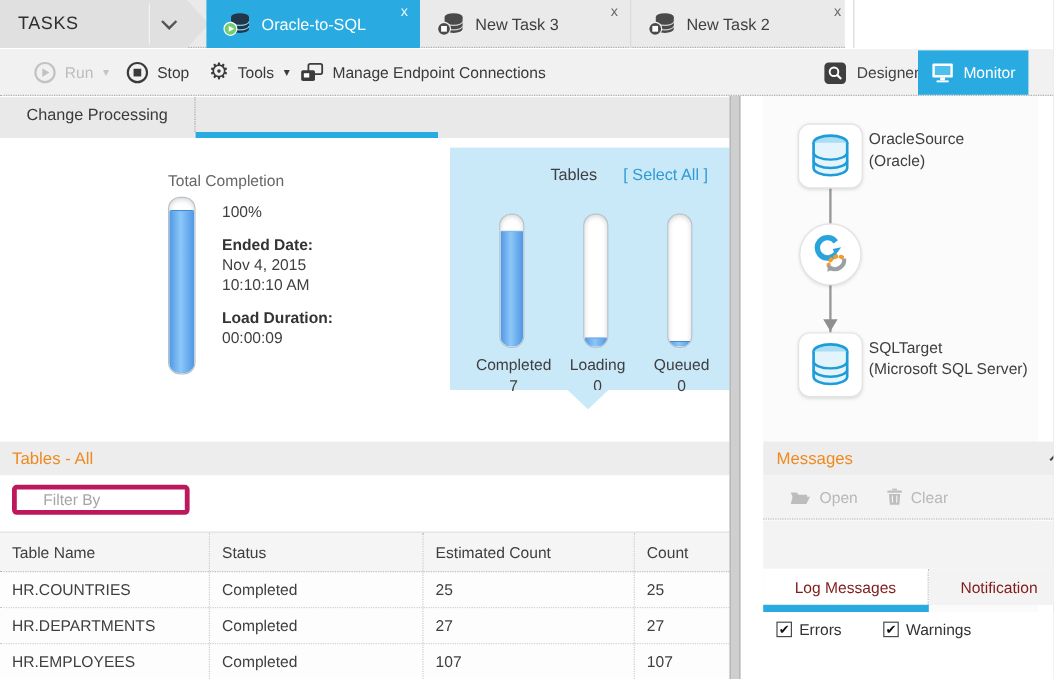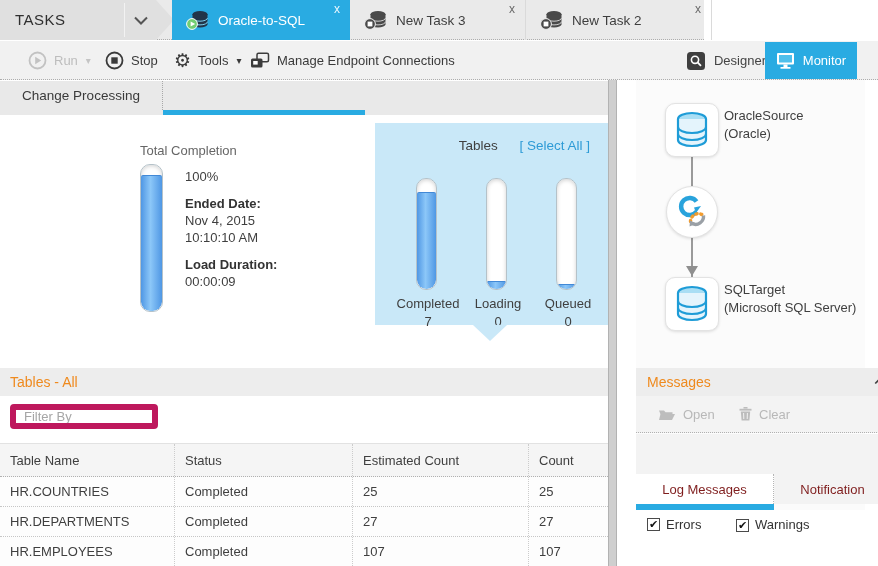--- a/index.html
+++ b/index.html
@@ -76,21 +76,21 @@
   .gcol .tube { left:23px; top:0; width:21px; height:112px; position:absolute; }
   .gc-0 { left:18px; top:55px; }
   .gc-1 { left:88px; top:55px; }
   .gc-2 { left:158px; top:55px; }
   .glabel { position:absolute; top:118px; width:70px; color:#3f3f3f; }
   .gvalue { position:absolute; top:136px; width:70px; color:#3f3f3f; }
   
   .tables-head { position:absolute; left:0; top:253px; width:608px; height:28px; background:#ededed; }
   .tables-head .t { position:absolute; left:10px; top:6px; font-size:14px; color:#ef8a1e; }
   .filter-input { position:absolute; left:10px; top:289px; width:148px; height:25px;
-    border:6px solid #be185d; border-radius:4px; padding:0 8px; font-size:13px; color:#444;
+    border:4px solid #be185d; border-radius:4px; padding:0 22px; font-size:13px; color:#444;
     font-family:"Liberation Sans",sans-serif; background:#fff; outline:none; }
   .filter-input::placeholder { color:#a6a6a6; }
   .grid { position:absolute; left:0; top:328px; width:608px; }
   .grow { position:relative; width:608px; display:flex; }
   .gcell { padding:0 10px; display:flex; align-items:center; border-right:1px dotted #cccccc; overflow:hidden; white-space:nowrap; }
   .c0 { width:175px; } .c1 { width:178px; } .c2 { width:176px; } .c3 { width:79px; border-right:none; }
   .ghead { height:34px; background:#f5f5f5; border-top:1px solid #e2e2e2; border-bottom:1px dotted #b0b0b0; color:#3f3f3f; }
   .gbody { height:30px; background:#fdfdfd; border-bottom:1px dotted #c6c6c6; color:#3f3f3f; }
   
   .splitter { position:absolute; left:608px; top:80px; width:9px; height:486px;
@@ -118,21 +118,21 @@
   .ma-open { left:22px; } .ma-clear { left:103px; }
   .msg-spacer { position:absolute; left:0; top:354px; width:261px; height:40px; background:#f3f3f3; }
   .msg-tabs { position:absolute; left:0; top:394px; width:261px; height:30px; background:#f3f3f3; }
   .mtab { position:absolute; top:0; height:30px; display:flex; align-items:center; justify-content:center;
     font-size:13px; color:#7f1d1d; border-right:1px dotted #b5b5b5; }
   .mt-log { left:0; width:138px; background:#fff; }
   .mt-notif { left:138px; width:118px; background:#f3f3f3; }
   .mtab-underline { position:absolute; left:0; top:424px; width:138px; height:6px; background:#29abe2; }
   .msg-content { position:absolute; left:0; top:430px; width:261px; height:56px; background:#fff; }
   .cbrow { position:absolute; top:7px; display:flex; align-items:center; gap:6px; color:#333; }
-  .cb-errors { left:11px; } .cb-warnings { left:100px;align-items:flex-end; }
+  .cb-errors { left:11px; } .cb-warnings { left:100px; }
   .cbx { width:13px; height:13px; background:#fff; border:1px solid #4a4a4a; display:flex;
     align-items:center; justify-content:center; font-size:11px; font-weight:bold; color:#111; line-height:11px;
     font-family:"DejaVu Sans",sans-serif; }
   .cbx::after { content:"✔"; }
   svg { display:block; }
 </style>
 </head>
 <body>
 
 <div class="app">

